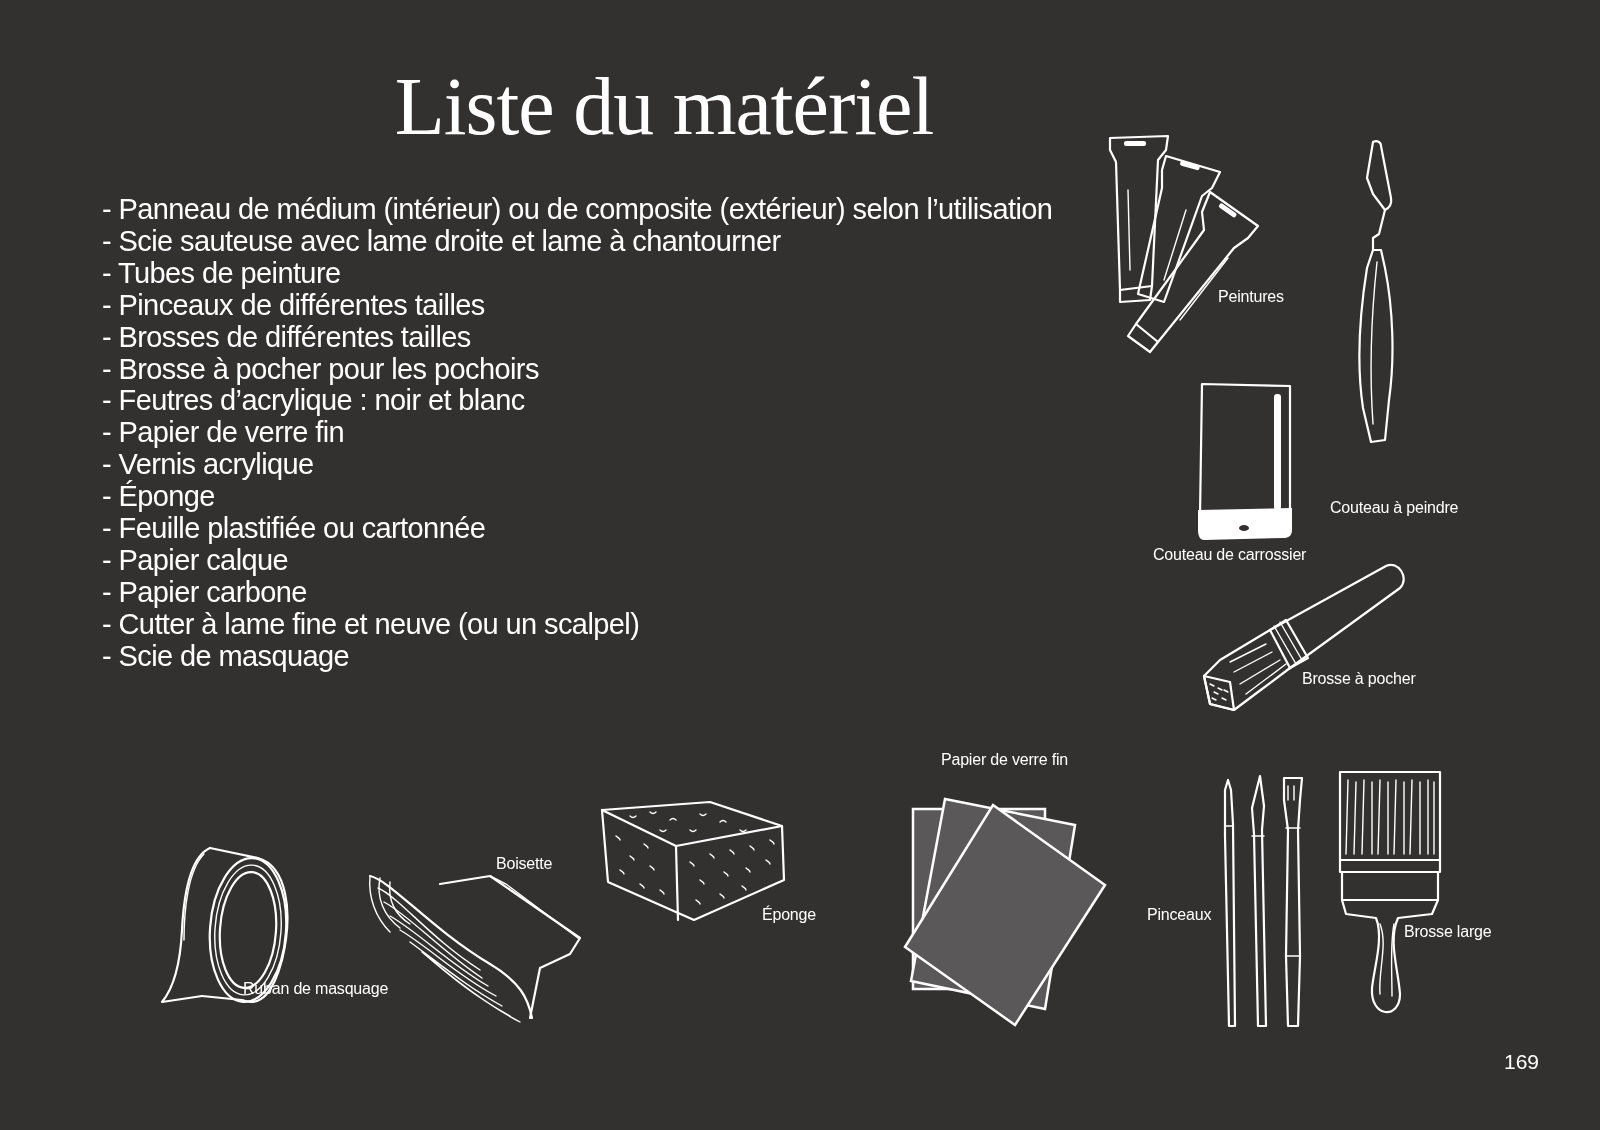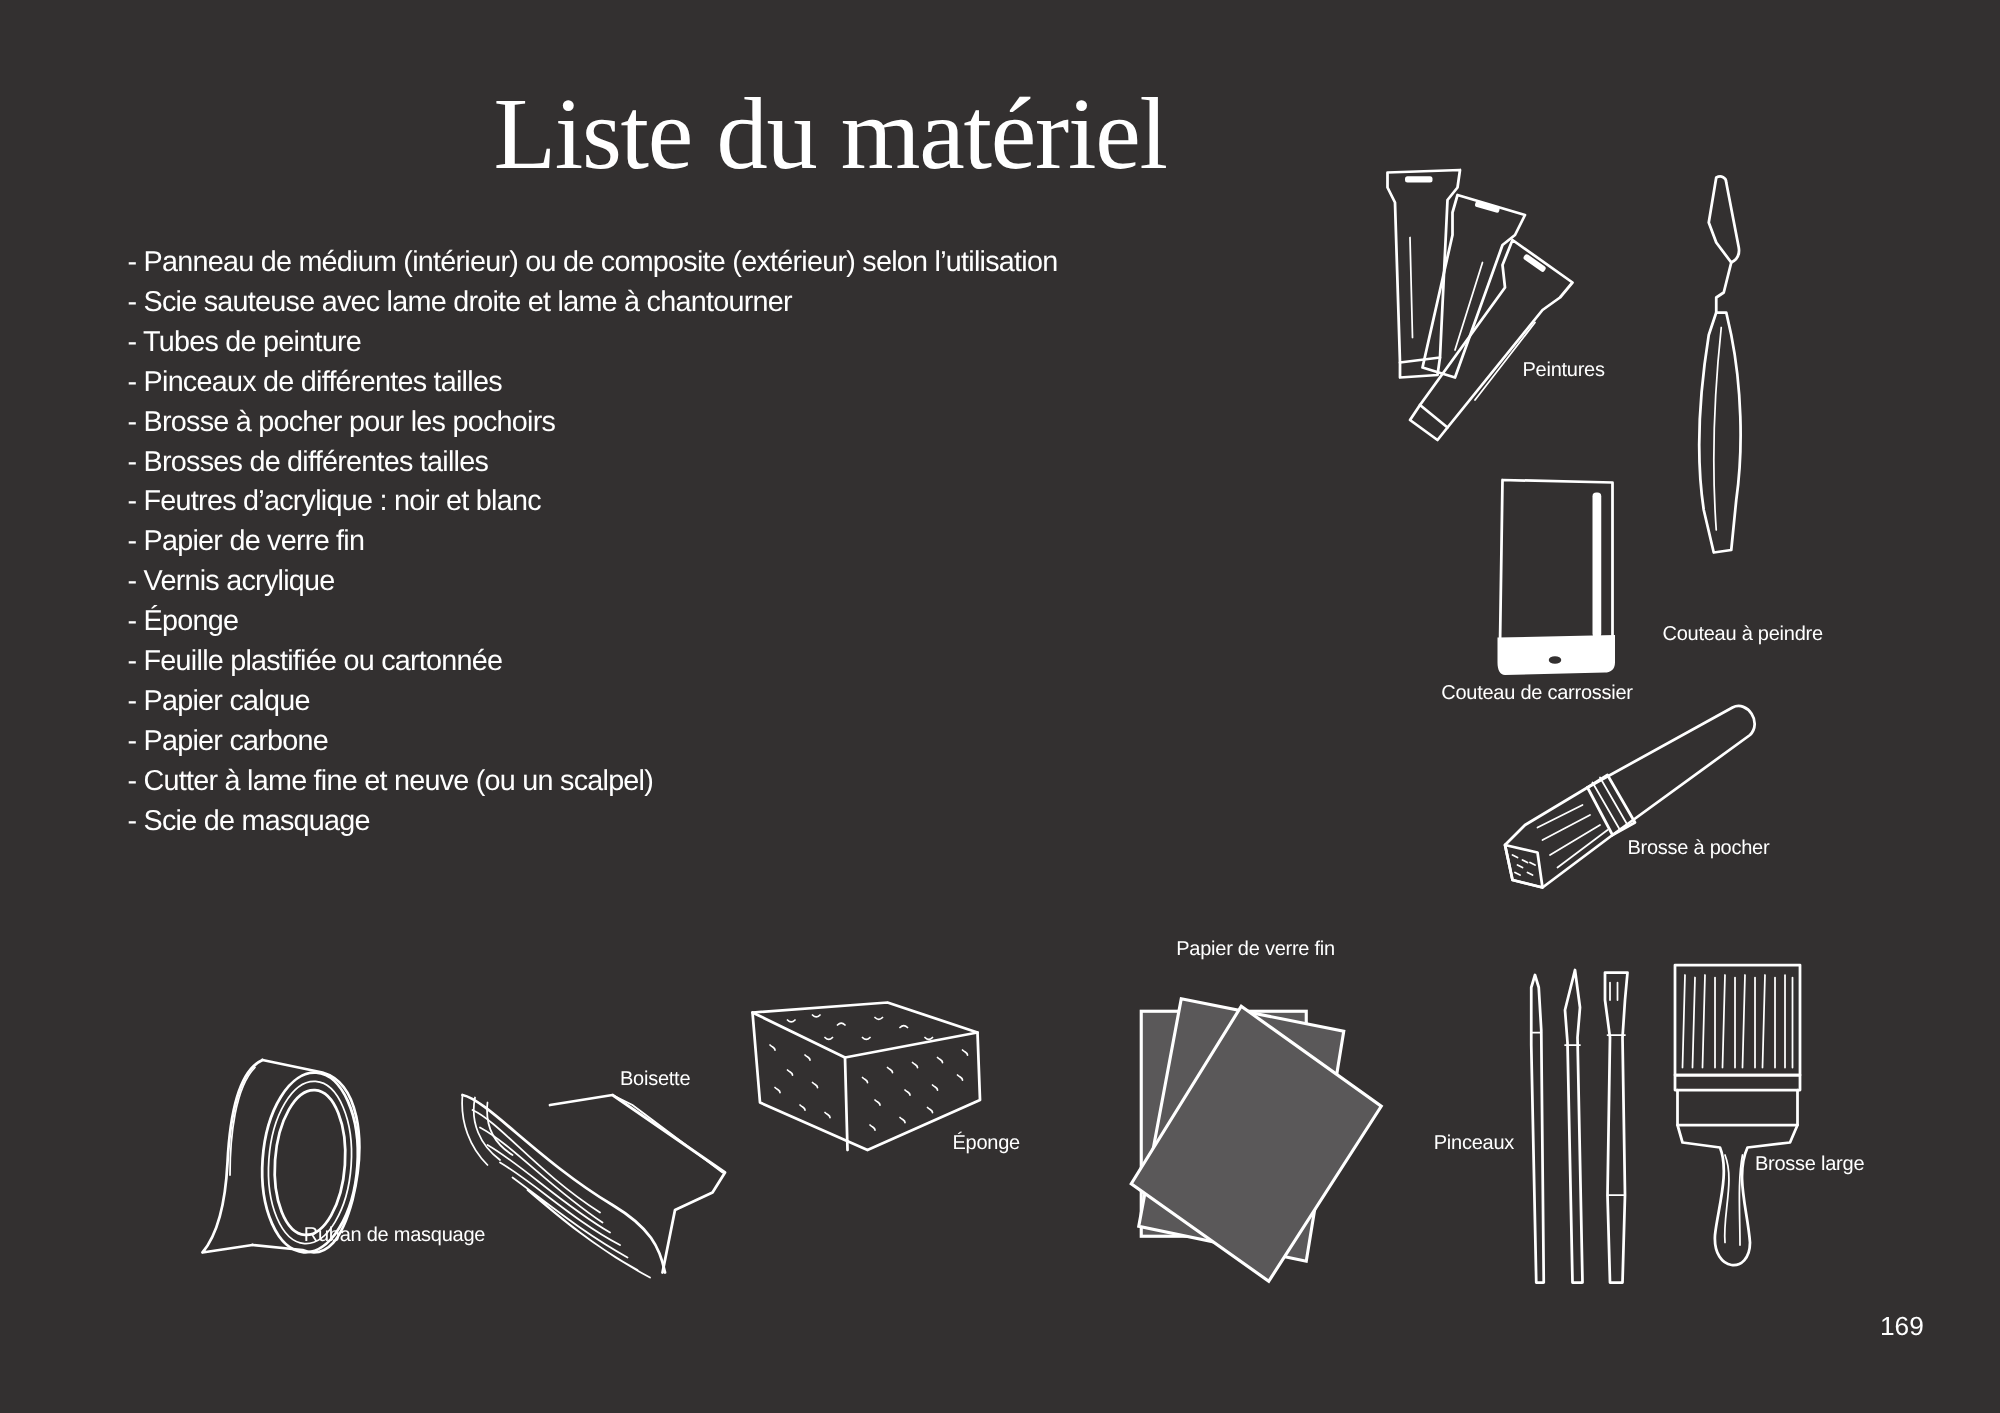--- a/index.html
+++ b/index.html
@@ -16,21 +16,21 @@
     text-align: center;
     font-family: "Liberation Serif", "DejaVu Serif", serif;
     font-size: 82px; font-weight: normal; letter-spacing: -1px;
     margin: 0;
   }
   .list {
     position: absolute; left: 102px; top: 194px;
     margin: 0; padding: 0; list-style: none;
   }
   .list li {
-    font-size: 23px; line-height: 31.9px;
+    font-size: 29px; line-height: 31.9px;
     letter-spacing: -0.6px;
     white-space: nowrap;
   }
   .label {
     position: absolute; font-size: 16px; white-space: nowrap;
     letter-spacing: -0.2px;
   }
   .illus { position: absolute; }
   .illus svg { display: block; overflow: visible; }
   .page-number {
@@ -44,22 +44,22 @@
 </head>
 <body>
 
 <h1 class="title">Liste du matériel</h1>
 
 <ul class="list">
   <li>- Panneau de médium (intérieur) ou de composite (extérieur) selon l’utilisation</li>
   <li>- Scie sauteuse avec lame droite et lame à chantourner</li>
   <li>- Tubes de peinture</li>
   <li>- Pinceaux de différentes tailles</li>
+  <li>- Brosses de différentes tailles</li>
   <li>- Brosse à pocher pour les pochoirs</li>
-  <li>- Brosses de différentes tailles</li>
   <li>- Feutres d’acrylique : noir et blanc</li>
   <li>- Papier de verre fin</li>
   <li>- Vernis acrylique</li>
   <li>- Éponge</li>
   <li>- Feuille plastifiée ou cartonnée</li>
   <li>- Papier calque</li>
   <li>- Papier carbone</li>
   <li>- Cutter à lame fine et neuve (ou un scalpel)</li>
   <li>- Scie de masquage</li>
 </ul>

